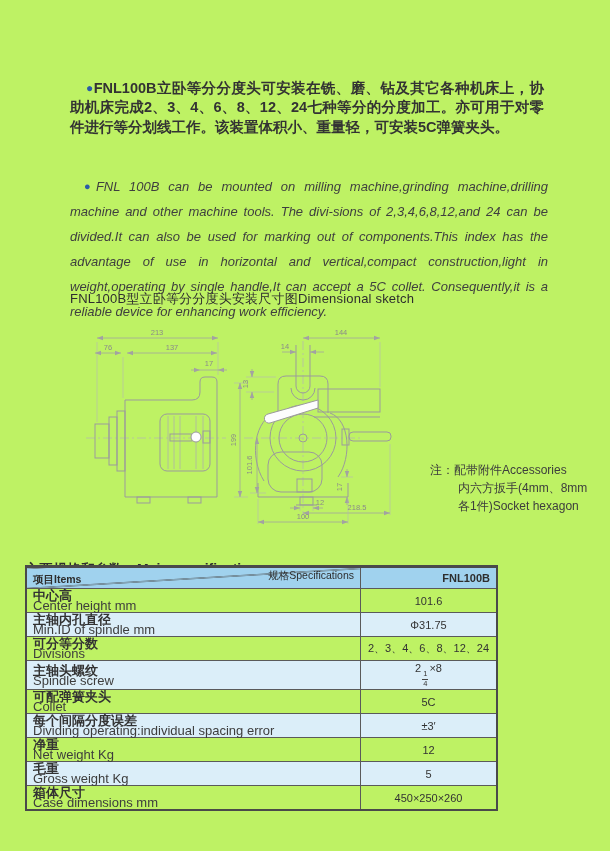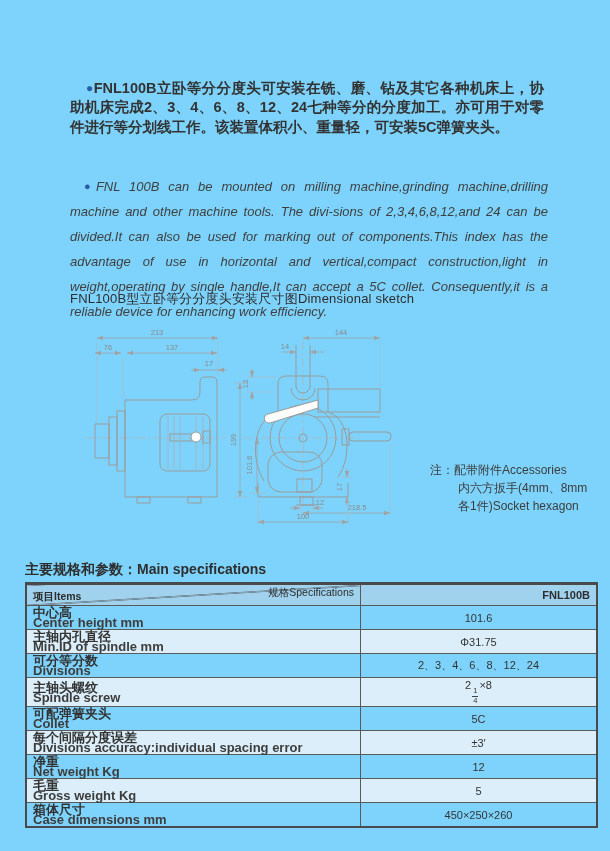--- a/index.html
+++ b/index.html
@@ -1,18 +1,18 @@
 <!DOCTYPE html>
 <html><head>
 <meta charset="utf-8">
 <style>
   html,body{margin:0;padding:0;background:#e8e8e8;}
   .page{
     position:relative;width:610px;height:851px;margin:0 auto;
-    background:#7dd3fc;overflow:hidden;
+    background:#bef264;overflow:hidden;
     font-family:"Liberation Sans",sans-serif;color:#3a3a3a;
   }
   
   .para-cn{
     position:absolute;left:70px;top:64px;width:474px;
     font-size:14.5px;line-height:19.5px;font-weight:bold;color:#333;
     text-align:justify;text-indent:16px;
   }
   .para-cn .bullet{color:#2b5ca8;font-size:12px;vertical-align:1px;}
   .para-en{
@@ -31,41 +31,41 @@
     position:absolute;left:430px;top:461px;width:170px;
     font-size:12px;line-height:18px;color:#3d3d3d;
   }
   .note .ind{padding-left:28px;display:block;}
   
   .specs-heading{
     position:absolute;left:25px;top:561px;
     font-size:14px;font-weight:bold;color:#2e2e2e;
   }
   table.specs{
-    position:absolute;left:25px;top:582px;width:573px;
+    position:absolute;left:25px;top:565px;width:473px;
     border-collapse:collapse;table-layout:fixed;
     border:2px solid #4a4a4a;border-top-width:3px;padding-left:20px;
   }
   table.specs td,table.specs th{
     border:1px solid #5a5a5a;padding:1px 6px;vertical-align:middle;
   }
   th.th-items{
     width:321px;height:18px;background:#a0d2ee;position:relative;
     background-image:linear-gradient(to bottom right,
       transparent calc(50% - 0.7px),#4a4a4a calc(50% - 0.1px),
       #4a4a4a calc(50% + 0.1px),transparent calc(50% + 0.7px));
     font-weight:normal;
   }
   th.th-model{background:#a0d2ee;font-size:11px;font-weight:bold;color:#2d2d2d;text-align:right;}
   .th-items .items-lbl{position:absolute;left:6px;bottom:1px;font-size:10.5px;font-weight:bold;color:#2d2d2d;}
   .th-items .specs-lbl{position:absolute;right:6px;top:1px;font-size:10.5px;color:#2d2d2d;}
   tr.alt td{background:#dbeef9;}
   td.item{font-size:13px;line-height:10px;}
   td.item .cn{display:block;font-weight:bold;color:#333;padding-top:1px;}
-  td.item .en{display:block;color:#3d3d3d;font-weight:bold;}
+  td.item .en{display:block;color:#3d3d3d;}
   td.val{text-align:center;font-size:11px;color:#333;}
   .frac{display:inline-flex;flex-direction:column;vertical-align:-4px;
         font-size:7.5px;line-height:1.15;text-align:center;margin:0 1px;}
   .frac .fn{border-bottom:1px solid #444;padding:0 1px;}
   
   .ln{stroke:#9b9b9b;stroke-width:1;fill:none;}
   .lnf{stroke:#9b9b9b;stroke-width:1;fill:#fdfdfd;}
   .thin{stroke:#adadad;stroke-width:.75;fill:none;}
   .cl{stroke:#b4b4b4;stroke-width:.7;fill:none;stroke-dasharray:9 3 2 3;}
   .dim{stroke:#a2a2a2;stroke-width:.75;fill:none;}
@@ -263,21 +263,21 @@
     <tr>
       <td class="item">
             <span class="cn">可配弹簧夹头</span>
             <span class="en">Collet</span>
           </td>
       <td class="val">5C</td>
     </tr>
     <tr class="alt">
       <td class="item">
             <span class="cn">每个间隔分度误差</span>
-            <span class="en">Divisions accuracy:individual spacing error</span>
+            <span class="en">Dividing operating:individual spacing error</span>
           </td>
       <td class="val">±3′</td>
     </tr>
     <tr>
       <td class="item">
             <span class="cn">净重</span>
             <span class="en">Net weight Kg</span>
           </td>
       <td class="val">12</td>
     </tr>

